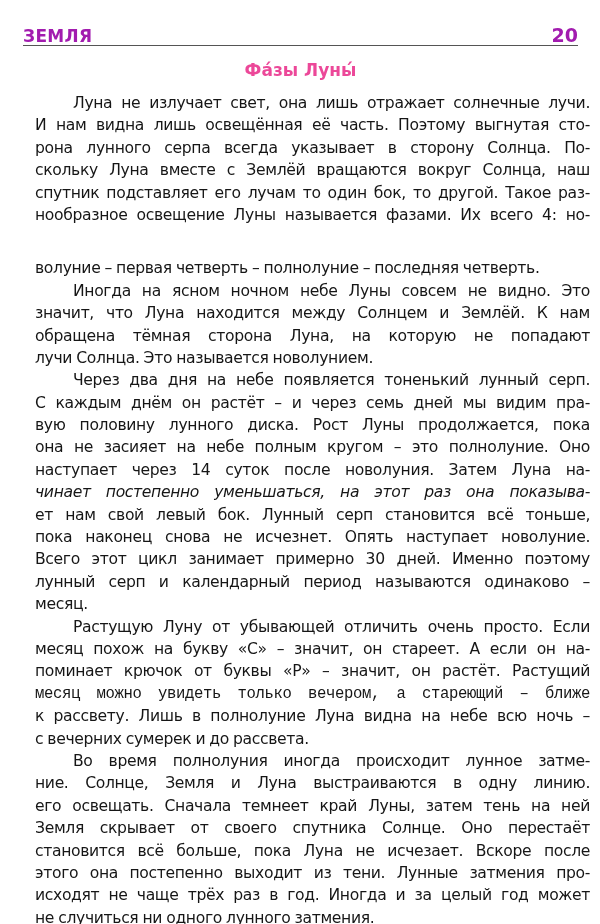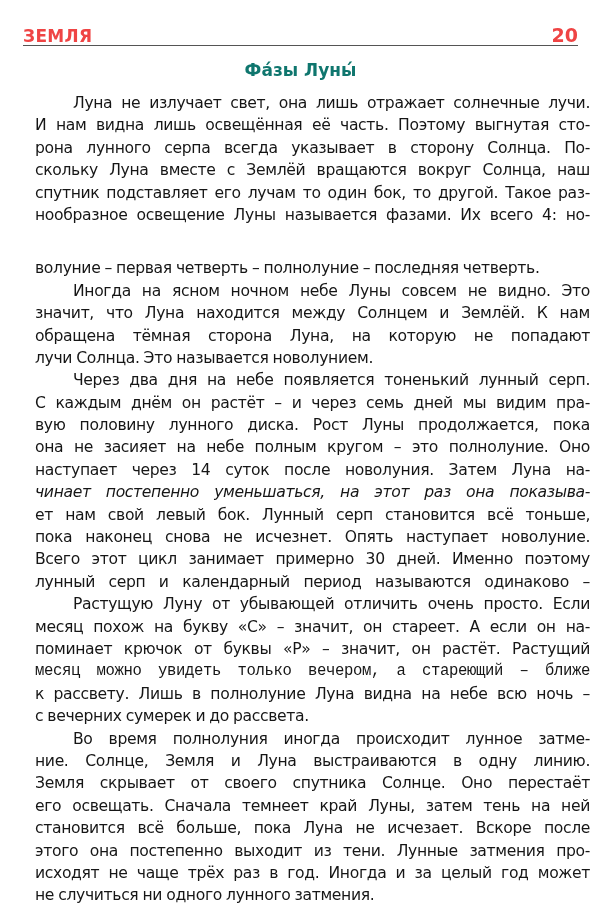--- a/index.html
+++ b/index.html
@@ -2,32 +2,32 @@
 <html><head>
 <meta charset="utf-8">
 <style>
   html, body { margin: 0; padding: 0; background: #ffffff; }
   body { width: 600px; height: 924px; overflow: hidden; position: relative; color: #161616; }
   .page { position: absolute; left: 23px; top: 0; width: 555px; }
   .running-head {
     position: absolute; left: 0; top: 20px; width: 555px; height: 26px;
     display: flex; justify-content: space-between; align-items: flex-end;
     font-family: "DejaVu Sans", sans-serif; font-weight: bold; font-size: 17px;
-    color: #ef4444;
+    color: #a21caf;
   }
   .running-head .section { letter-spacing: 0.3px; }
   .running-head .num { font-size: 19px; }
   .rule {
     position: absolute; left: 0; top: 45px; width: 555px; height: 0;
     border-top: 1.2px solid #555;
   }
   .title {
     position: absolute; left: 0; top: 60px; width: 555px; text-align: center;
     font-family: "DejaVu Sans", sans-serif; font-weight: bold; font-size: 17px;
-    color: #0f766e;
+    color: #ec4899;
   }
   .body {
     position: absolute; left: 12px; top: 92px; width: 555px;
     font-family: "DejaVu Sans", sans-serif; font-size: 15.6px; line-height: 22.4px;
     letter-spacing: -0.35px; word-spacing: -0.5px;
   }
   .line { display: block; white-space: nowrap; text-align: justify; text-align-last: justify; height: 22.4px; overflow: visible; }
   .line.last { text-align-last: left; }
   .line.indent { padding-left: 38px; }
 </style>
@@ -61,33 +61,34 @@
         <span class="line indent" style="display: block; width: 555px; box-sizing: border-box;">Через два дня на небе появляется тоненький лунный серп.</span>
         <span class="line" style="display: block; width: 555px; box-sizing: border-box;">С каждым днём он растёт – и через семь дней мы видим пра-</span>
         <span class="line" style="display: block; width: 555px; box-sizing: border-box;">вую половину лунного диска. Рост Луны продолжается, пока</span>
         <span class="line" style="display: block; width: 555px; box-sizing: border-box;">она не засияет на небе полным кругом – это полнолуние. Оно</span>
         <span class="line" style="display: block; width: 555px; box-sizing: border-box;">наступает через 14 суток после новолуния. Затем Луна на-</span>
         <span class="line" style="display: block; width: 555px; box-sizing: border-box; font-style: italic;">чинает постепенно уменьшаться, на этот раз она показыва-</span>
         <span class="line" style="display: block; width: 555px; box-sizing: border-box;">ет нам свой левый бок. Лунный серп становится всё тоньше,</span>
         <span class="line" style="display: block; width: 555px; box-sizing: border-box;">пока наконец снова не исчезнет. Опять наступает новолуние.</span>
         <span class="line" style="display: block; width: 555px; box-sizing: border-box;">Всего этот цикл занимает примерно 30 дней. Именно поэтому</span>
         <span class="line" style="display: block; width: 555px; box-sizing: border-box;">лунный серп и календарный период называются одинаково –</span>
+        <span class="line last" style="display: block; width: 555px; box-sizing: border-box;">месяц.</span>
       </div>
       <div>
         <span class="line indent" style="display: block; width: 555px; box-sizing: border-box;">Растущую Луну от убывающей отличить очень просто. Если</span>
         <span class="line" style="display: block; width: 555px; box-sizing: border-box;">месяц похож на букву «С» – значит, он стареет. А если он на-</span>
         <span class="line" style="display: block; width: 555px; box-sizing: border-box;">поминает крючок от буквы «Р» – значит, он растёт. Растущий</span>
         <span class="line" style="display: block; width: 555px; box-sizing: border-box; font-family: Liberation Mono, monospace;">месяц можно увидеть только вечером, а стареющий – ближе</span>
         <span class="line" style="display: block; width: 555px; box-sizing: border-box;">к рассвету. Лишь в полнолуние Луна видна на небе всю ночь –</span>
         <span class="line last" style="display: block; width: 555px; box-sizing: border-box;">с вечерних сумерек и до рассвета.</span>
       </div>
       <div>
         <span class="line indent" style="display: block; width: 555px; box-sizing: border-box;">Во время полнолуния иногда происходит лунное затме-</span>
         <span class="line" style="display: block; width: 555px; box-sizing: border-box;">ние. Солнце, Земля и Луна выстраиваются в одну линию.</span>
+        <span class="line" style="display: block; width: 555px; box-sizing: border-box;">его освещать. Сначала темнеет край Луны, затем тень на ней</span>
         <span class="line" style="display: block; width: 555px; box-sizing: border-box;">Земля скрывает от своего спутника Солнце. Оно перестаёт</span>
-        <span class="line" style="display: block; width: 555px; box-sizing: border-box;">его освещать. Сначала темнеет край Луны, затем тень на ней</span>
         <span class="line" style="display: block; width: 555px; box-sizing: border-box;">становится всё больше, пока Луна не исчезает. Вскоре после</span>
         <span class="line" style="display: block; width: 555px; box-sizing: border-box;">этого она постепенно выходит из тени. Лунные затмения про-</span>
         <span class="line" style="display: block; width: 555px; box-sizing: border-box;">исходят не чаще трёх раз в год. Иногда и за целый год может</span>
         <span class="line last" style="display: block; width: 555px; box-sizing: border-box;">не случиться ни одного лунного затмения.</span>
       </div>
     </div>
 </div>
 
 </body></html>

